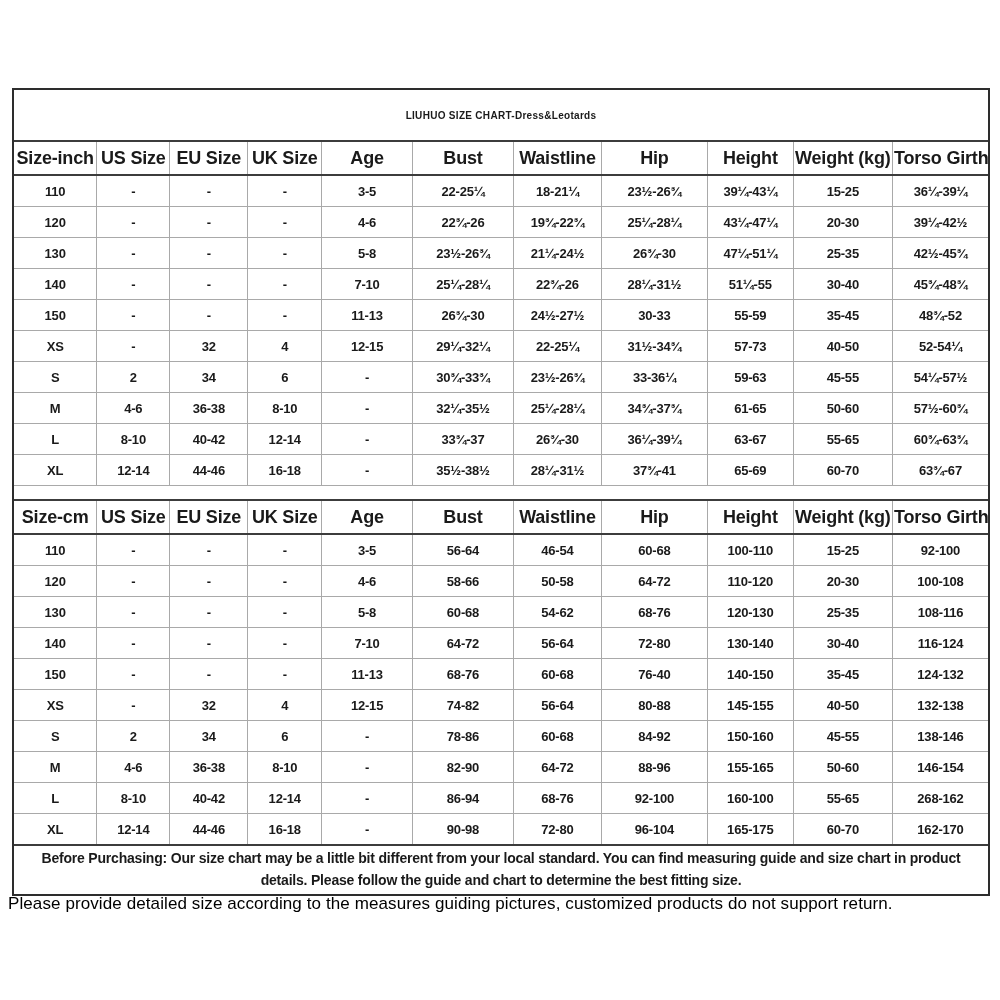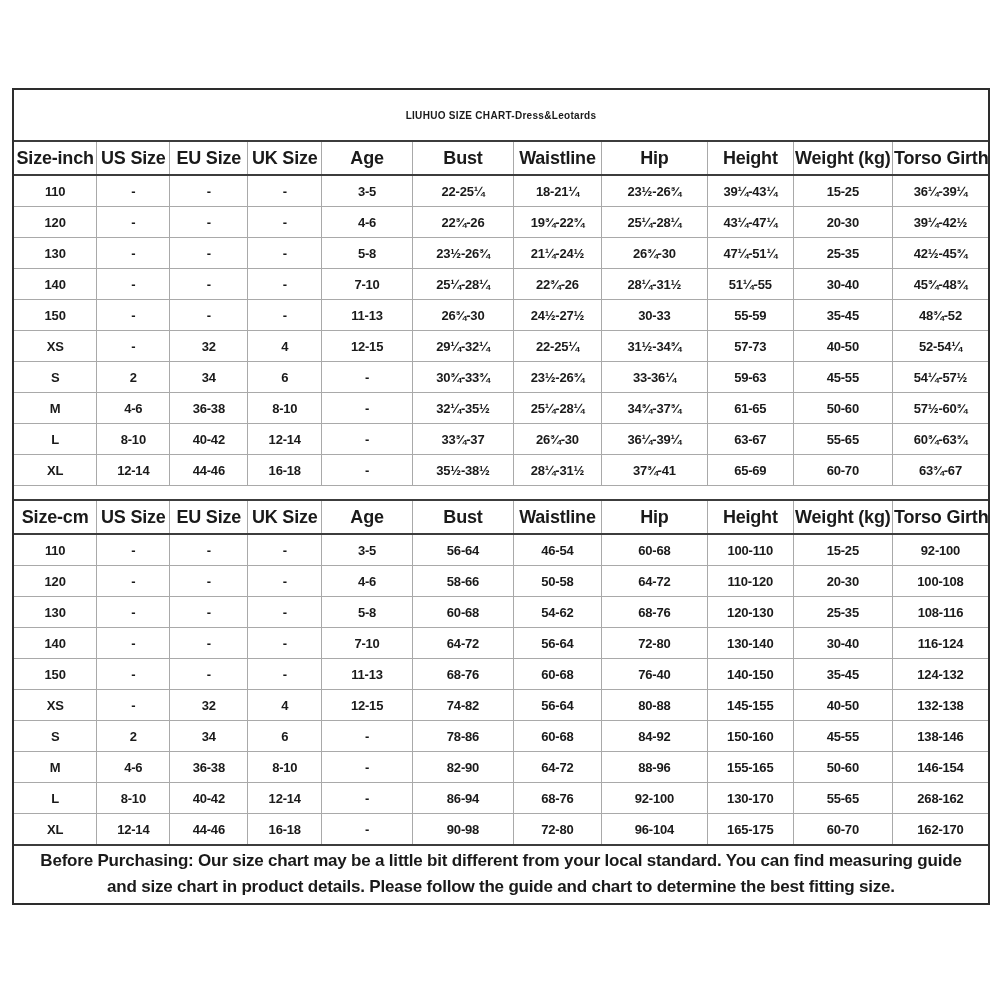--- a/index.html
+++ b/index.html
@@ -9,21 +9,21 @@
   table.size-chart{width:100%;border-collapse:collapse;table-layout:fixed;}
   table.size-chart td, table.size-chart th{
       text-align:center;vertical-align:middle;color:#1a1a1a;
       font-weight:bold;letter-spacing:-0.2px;overflow:hidden;white-space:nowrap;}
   tr.r-title td{height:48px;font-size:10px;letter-spacing:0.3px;border:none;}
   tr.r-head th{height:30px;font-size:18px;
       border-top:2px solid #3c3c3c;border-bottom:2px solid #3c3c3c;
       border-left:1px solid #a9a9a9;border-right:1px solid #a9a9a9;margin-left:36px;}
   tr.r-data td{height:28px;font-size:13px;border:1px solid #a9a9a9;}
   tr.r-spacer td{height:11px;border:none;}
-  tr.r-note td{height:44px;font-size:17px;line-height:1.55;white-space:normal;
+  tr.r-note td{height:44px;font-size:14px;line-height:1.55;white-space:normal;
       border-top:2px solid #3c3c3c;padding:2px 20px;}
   table.size-chart tr td:first-child, table.size-chart tr th:first-child{border-left:none;}
   table.size-chart tr td:last-child, table.size-chart tr th:last-child{border-right:none;}
   .footnote{position:absolute;left:8px;width:986px;font-size:17px;color:#000000;
       font-family:"Liberation Sans", sans-serif;letter-spacing:0.1px;}
   .footnote.l1{top:858px;}
   .footnote.l2{top:894px;}
 </style>
 </head>
 <body>
@@ -324,21 +324,21 @@
           </tr>
           <tr class="r-data">
             <td>L</td>
             <td>8-10</td>
             <td>40-42</td>
             <td>12-14</td>
             <td>-</td>
             <td>86-94</td>
             <td>68-76</td>
             <td>92-100</td>
-            <td>130-170</td>
+            <td>160-100</td>
             <td>55-65</td>
             <td>268-162</td>
           </tr>
           <tr class="r-data">
             <td>XL</td>
             <td>12-14</td>
             <td>44-46</td>
             <td>16-18</td>
             <td>-</td>
             <td>90-98</td>
@@ -350,14 +350,15 @@
           </tr>
         </tbody>
       <tbody>
         <tr class="r-note">
           <td colspan="11">Before Purchasing: Our size chart may be a little bit different from your local standard. You can find measuring guide and size chart in product details. Please follow the guide and chart to determine the best fitting size.</td>
         </tr>
       </tbody>
     </table>
   </div>
 
+  <div class="footnote l2">Please provide detailed size according to the measures guiding pictures, customized products do not support return.</div>
 
 </div>
 
 </body></html>

